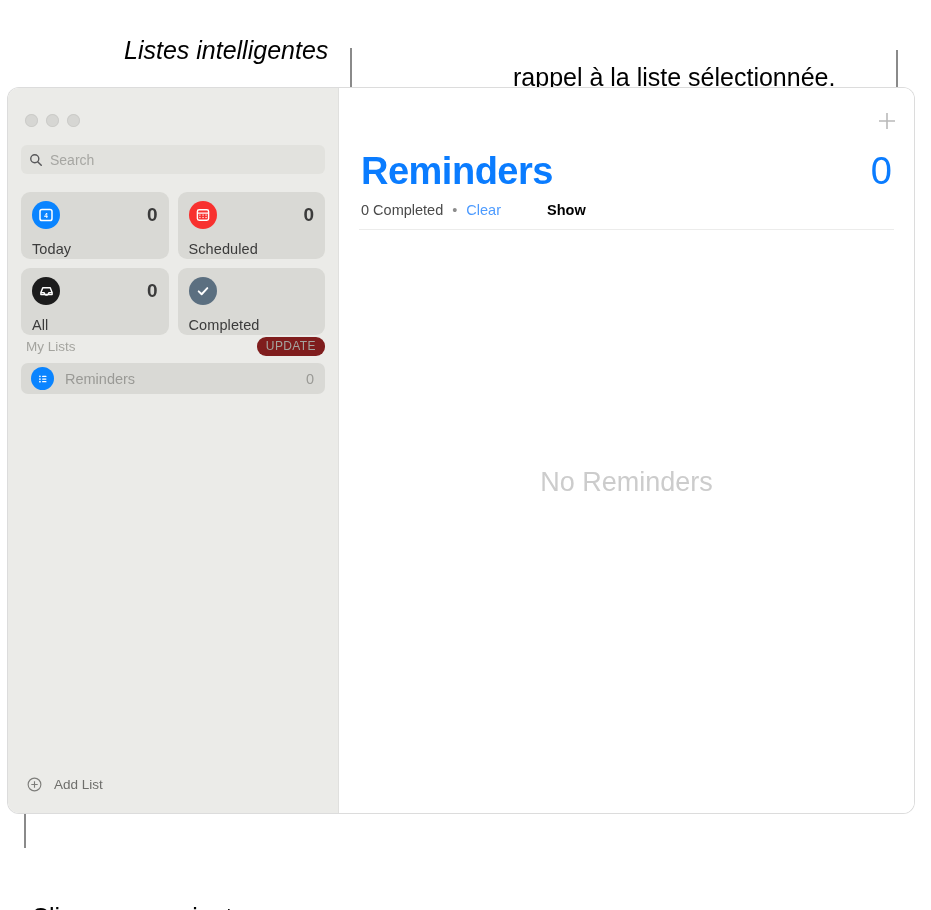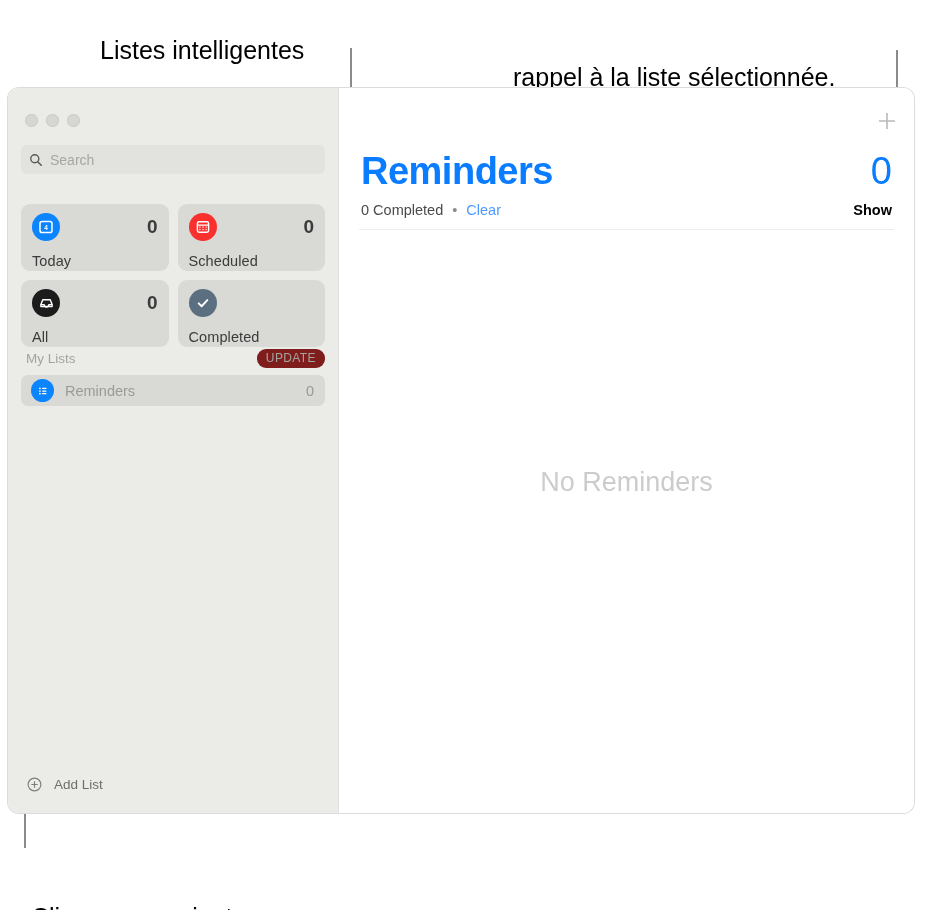--- a/index.html
+++ b/index.html
@@ -18,21 +18,21 @@
 
   
   .callout-text {
     position: absolute;
     color: #000000;
     font-size: 25px;
     line-height: 31px;
     font-family: "Liberation Sans", sans-serif;
     white-space: pre;
   }
-  #callout-smart-lists { left: 100px; top: 35px; }
+  #callout-smart-lists { left: 124px; top: 35px; font-style: italic; }
   #callout-add-reminder { left: 513px; top: 0px; text-align: right; }
   #callout-add-list { left: 31px; top: 840px; }
 
   .leader-line {
     position: absolute;
     background: #8a8a8a;
   }
   .leader-v { width: 2px; }
   .leader-h { height: 2px; }
 
@@ -72,21 +72,21 @@
   }
   .traffic-dot {
     width: 13px;
     height: 13px;
     border-radius: 50%;
     background: #d6d6d3;
     box-shadow: inset 0 0 0 1px #cbcbc8;
   }
 
   #search-field {
-    margin: 18px 13px 16px 13px;
+    margin: 18px 13px 4px 13px;
     height: 29px;
     border-radius: 6px;
     background: #e2e2de;
     display: flex;
     align-items: center;
     padding: 0 8px;
     gap: 7px;
   }
   #search-field .mag {
     width: 14px;
@@ -237,21 +237,20 @@
   }
   #main-count {
     font-size: 38px;
     color: #0a7cff;
     line-height: 42px;
   }
   #main-subheader {
     padding: 10px 22px 0 22px;
     display: flex;
     align-items: center;
-    justify-content: space-between;
     font-size: 14.5px;
     gap: 46px;
   }
   #completed-text { color: #4a4a4a; }
   #dot-sep { color: #8d8d8d; padding: 0 5px; }
   #clear-link { color: #4d9bff; }
   #show-link { color: #000000; font-weight: bold; }
   #header-divider {
     margin: 11px 20px 0 20px;
     height: 1px;

